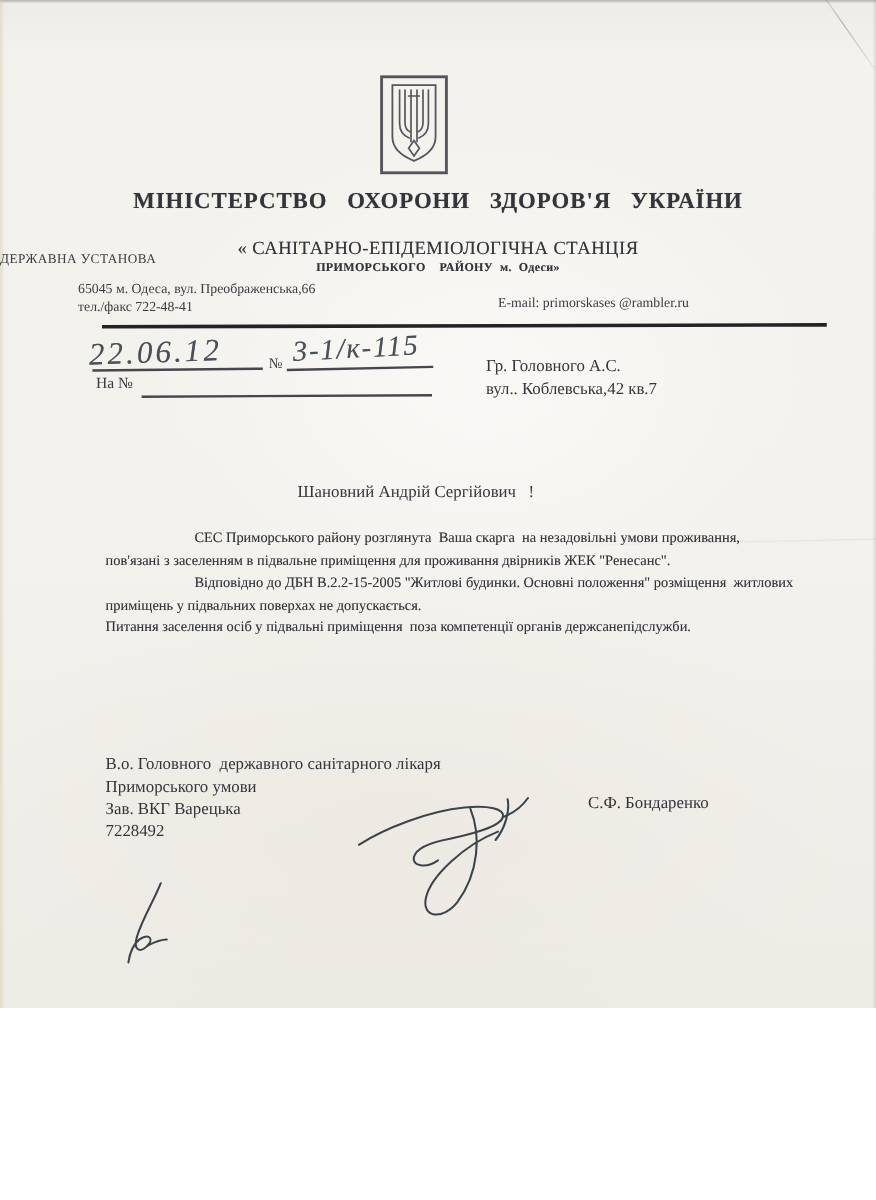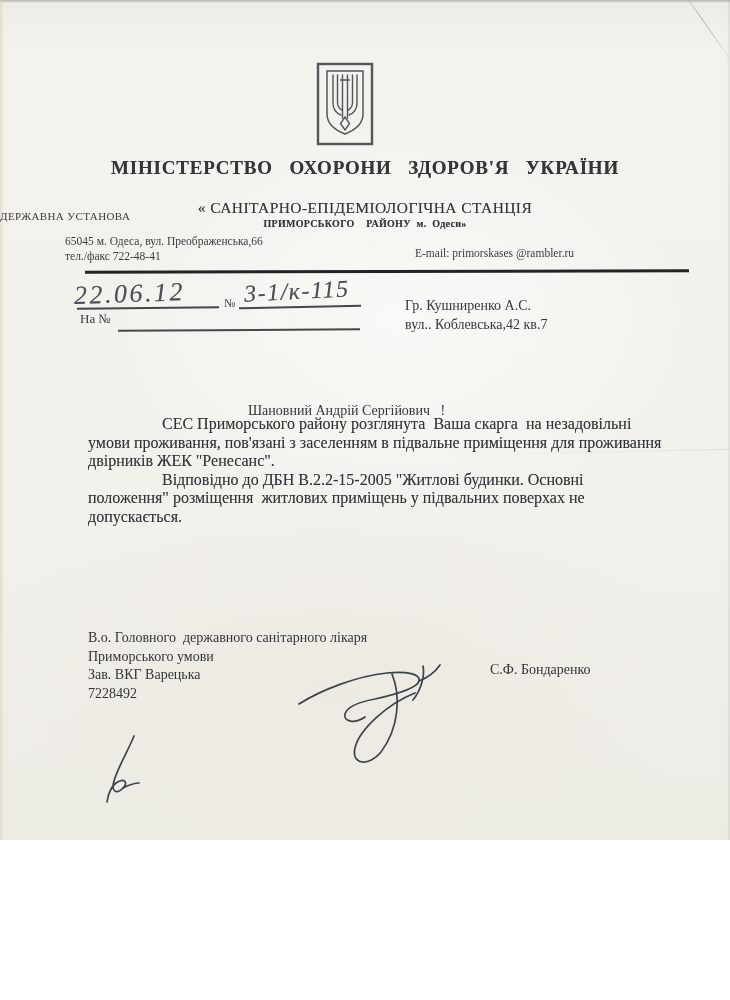--- a/index.html
+++ b/index.html
@@ -64,21 +64,21 @@
   .ref-line1 { left:77px; top:307px; width:142px; transform:rotate(-.6deg); }
   .ref-sign { left:224px; top:296px; font-size:12px; color:#3a3b41; }
   .ref-line2 { left:239px; top:306px; width:122px; transform:rotate(-1.2deg); }
   .ref-reply { left:80px; top:311px; font-size:13px; color:#3a3b41; }
   .ref-line3 { left:118px; top:329px; width:242px; height:1.5px; transform:rotate(-.3deg); }
 
   .recipient { left:405px; top:296px; font-size:14px; line-height:19px; color:#35363c; }
 
   
   .salutation { left:248px; top:403px; font-size:14px; color:#35363c; }
-  .body-text { left:88px; top:415px; width:574px; font-size:16px; line-height:18.5px;
+  .body-text { left:88px; top:439px; width:574px; font-size:12px; line-height:18.5px;
     color:#33343a; text-shadow:0 0 .4px rgba(51,52,58,.4); }
   .body-text p { margin:0; }
   .body-text p.ind { text-indent:74px; }
 
   
   .so-title { left:88px; top:628px; font-size:14px; line-height:19px; color:#33343a; }
   .so-name { left:490px; top:662px; font-size:14px; color:#33343a; }
   .so-clerk { left:88px; top:666px; font-size:14px; line-height:18.5px; color:#33343a; }
   .sig-main { left:295px; top:652px; }
   .sig-clerk { left:98px; top:733px; }
@@ -136,29 +136,30 @@
 
   <div class="abs hw hw-date">22.06.12</div>
   <div class="abs ref-line ref-line1"></div>
   <div class="abs ref-sign">№</div>
   <div class="abs hw hw-num">3-1/к-115</div>
   <div class="abs ref-line ref-line2"></div>
   <div class="abs ref-reply">На №</div>
   <div class="abs ref-line ref-line3"></div>
 
   <div class="abs recipient">
-    <div>Гр. Кушниренко А.С.</div>
+    <div>Гр. Головного А.С.</div>
     <div>вул.. Коблевська,42 кв.7</div>
   </div>
 
   <div class="abs salutation pre">Шановний Андрій Сергійович   !</div>
 
   <div class="abs body-text">
     <p class="ind pre">СЕС Приморського району розглянута  Ваша скарга  на незадовільні умови проживання, пов'язані з заселенням в підвальне приміщення для проживання двірників ЖЕК "Ренесанс".</p>
     <p class="ind pre">Відповідно до ДБН В.2.2-15-2005 "Житлові будинки. Основні положення" розміщення  житлових приміщень у підвальних поверхах не допускається.</p>
+    <p class="pre">Питання заселення осіб у підвальні приміщення  поза компетенції органів держсанепідслужби.</p>
   </div>
 
   <div class="abs so-title">
     <div class="pre">В.о. Головного  державного санітарного лікаря</div>
     <div>Приморського умови</div>
   </div>
 
   <div class="abs sig-main">
     <svg class="sig" width="150" height="118" viewBox="0 0 150 118">
       <path d="M4 52 C 26 38, 62 24, 92 21 C 112 19, 126 22, 124 29 C 122 37, 98 43, 80 47 C 64 50, 52 55, 50 62 C 48 70, 60 72, 70 65"></path>

